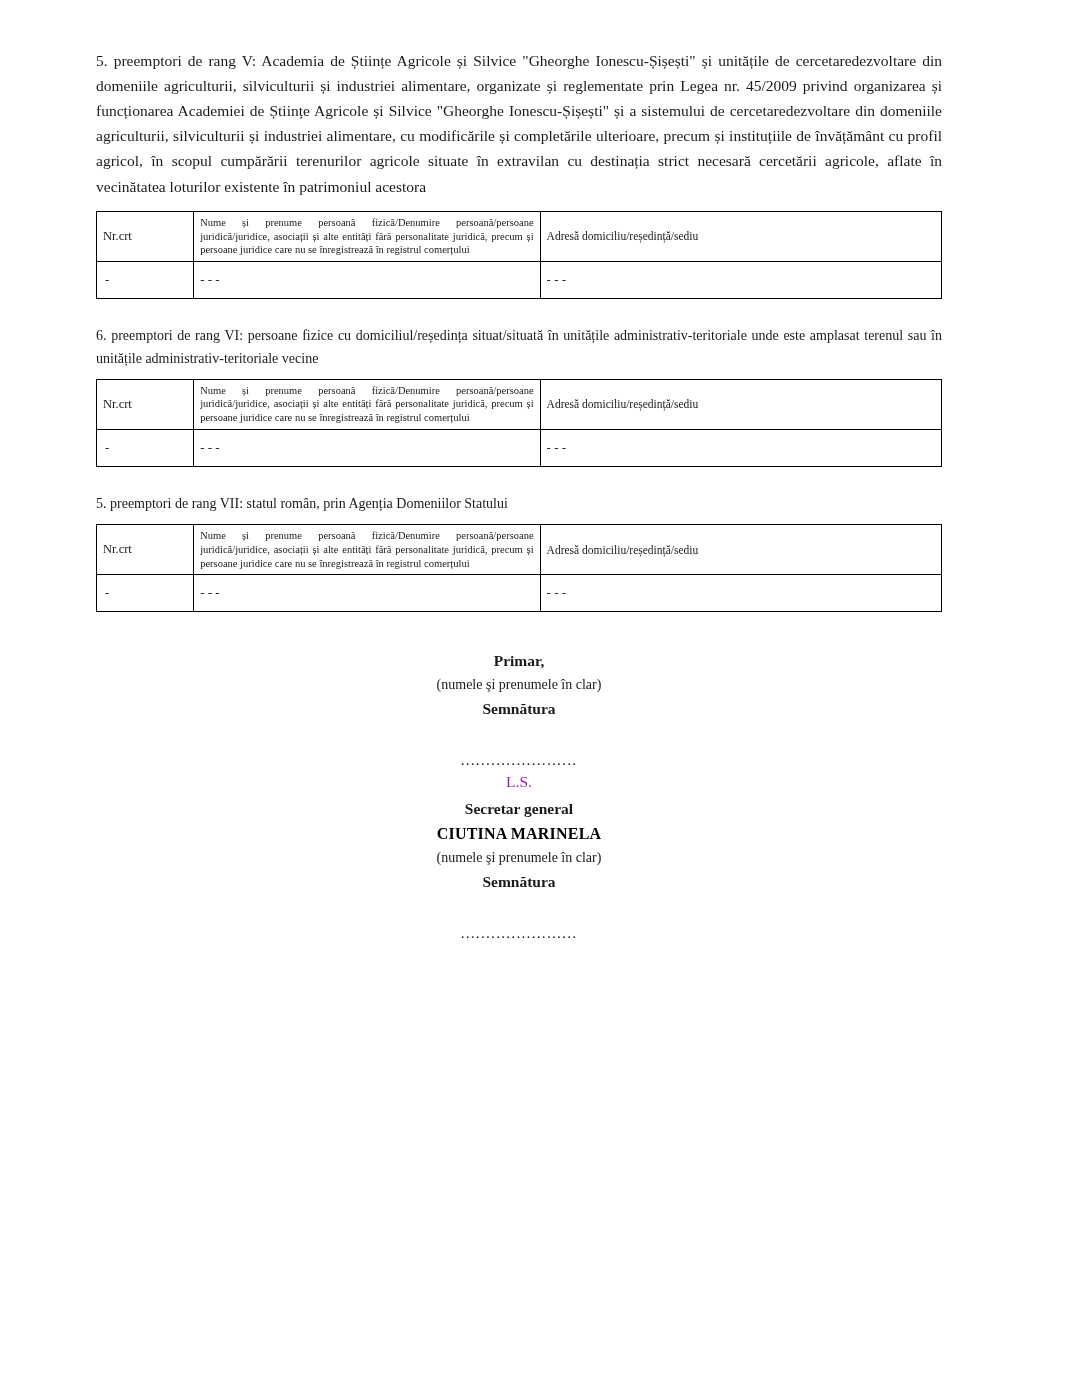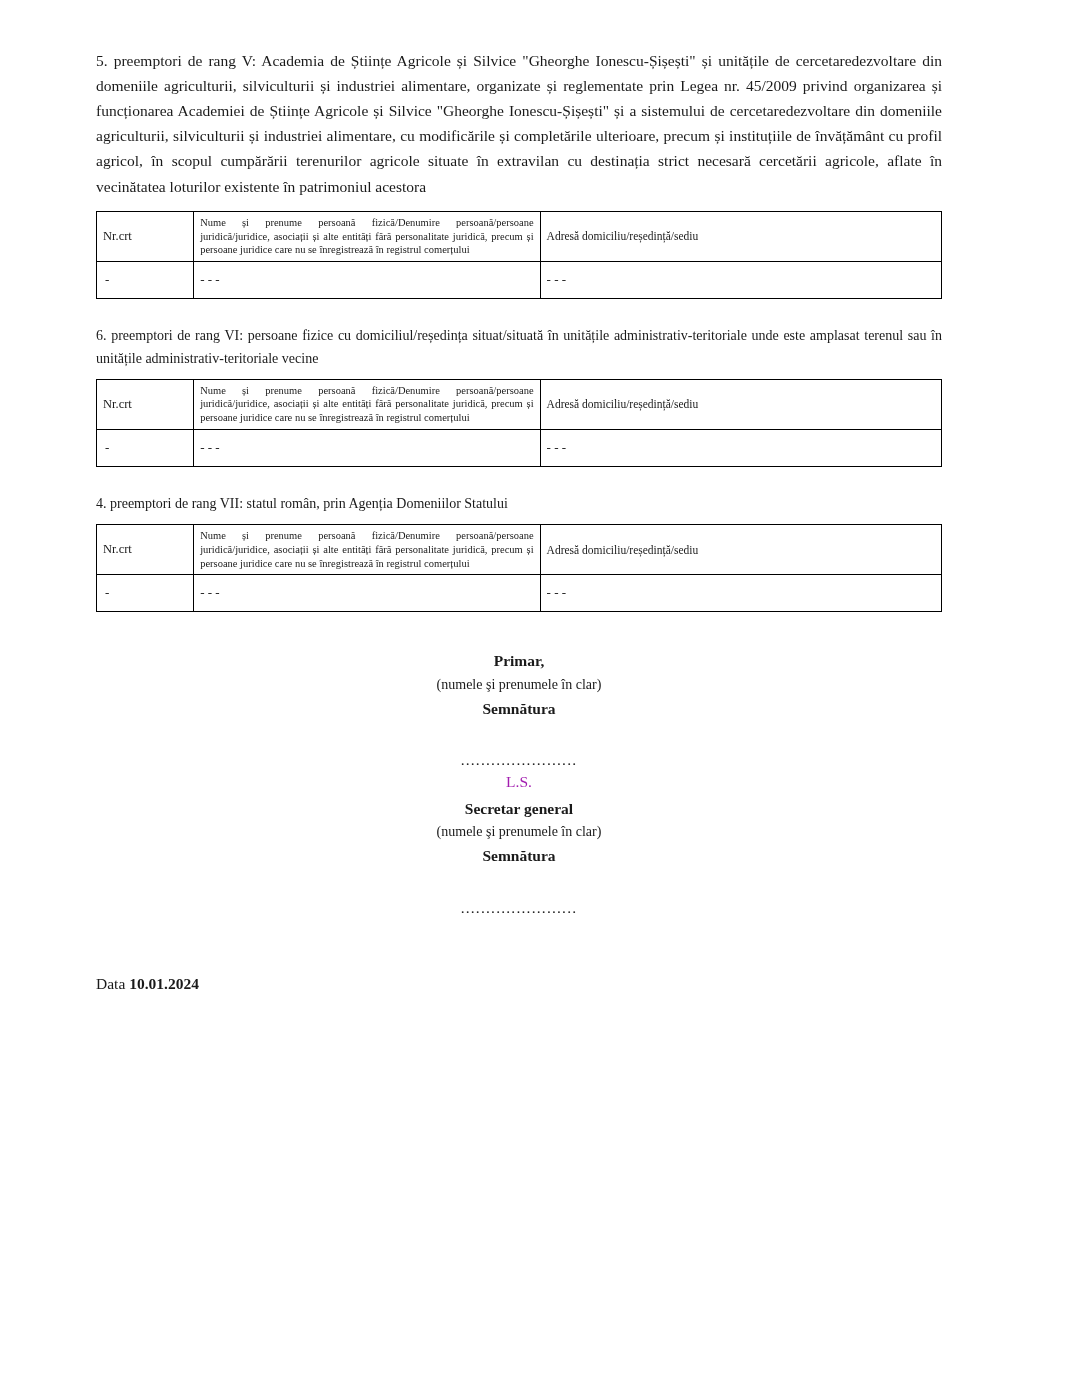--- a/index.html
+++ b/index.html
@@ -161,21 +161,21 @@
         <td class="th-adresa">Adresă domiciliu/reședință/sediu</td>
       </tr>
       <tr>
         <td class="cell-dash nr">-</td>
         <td class="cell-dash">- - -</td>
         <td class="cell-dash">- - -</td>
       </tr>
     </tbody>
   </table>
 
-  <p class="section-head section-head-7">4. preemptori de rang VII: statul român, prin Agenția Domeniilor Statului</p>
+  <p class="section-head section-head-7">5. preemptori de rang VII: statul român, prin Agenția Domeniilor Statului</p>
 
   <table class="pre-table">
     <colgroup>
       <col class="col-nr">
         <col class="col-nume">
         <col class="col-adresa">
     </colgroup>
     <tbody>
       <tr>
         <td class="th-nr">Nr.crt</td>
@@ -190,23 +190,20 @@
     </tbody>
   </table>
 
   <div class="signature-block">
     <div class="sig-line">Primar,</div>
     <div class="sig-small">(numele şi prenumele în clar)</div>
     <div class="sig-line">Semnătura</div>
     <div class="dots">.......................</div>
     <div class="ls">L.S.</div>
     <div class="sig-line">Secretar general</div>
+    <div class="sig-name">CIUTINA MARINELA</div>
     <div class="sig-small">(numele şi prenumele în clar)</div>
     <div class="sig-line">Semnătura</div>
     <div class="dots">.......................</div>
   </div>
 
-  <div class="date-line">
-    <span>Data</span>
-    <b>10.01.2024</b>
-  </div>
 
 </div>
 
 </body></html>

